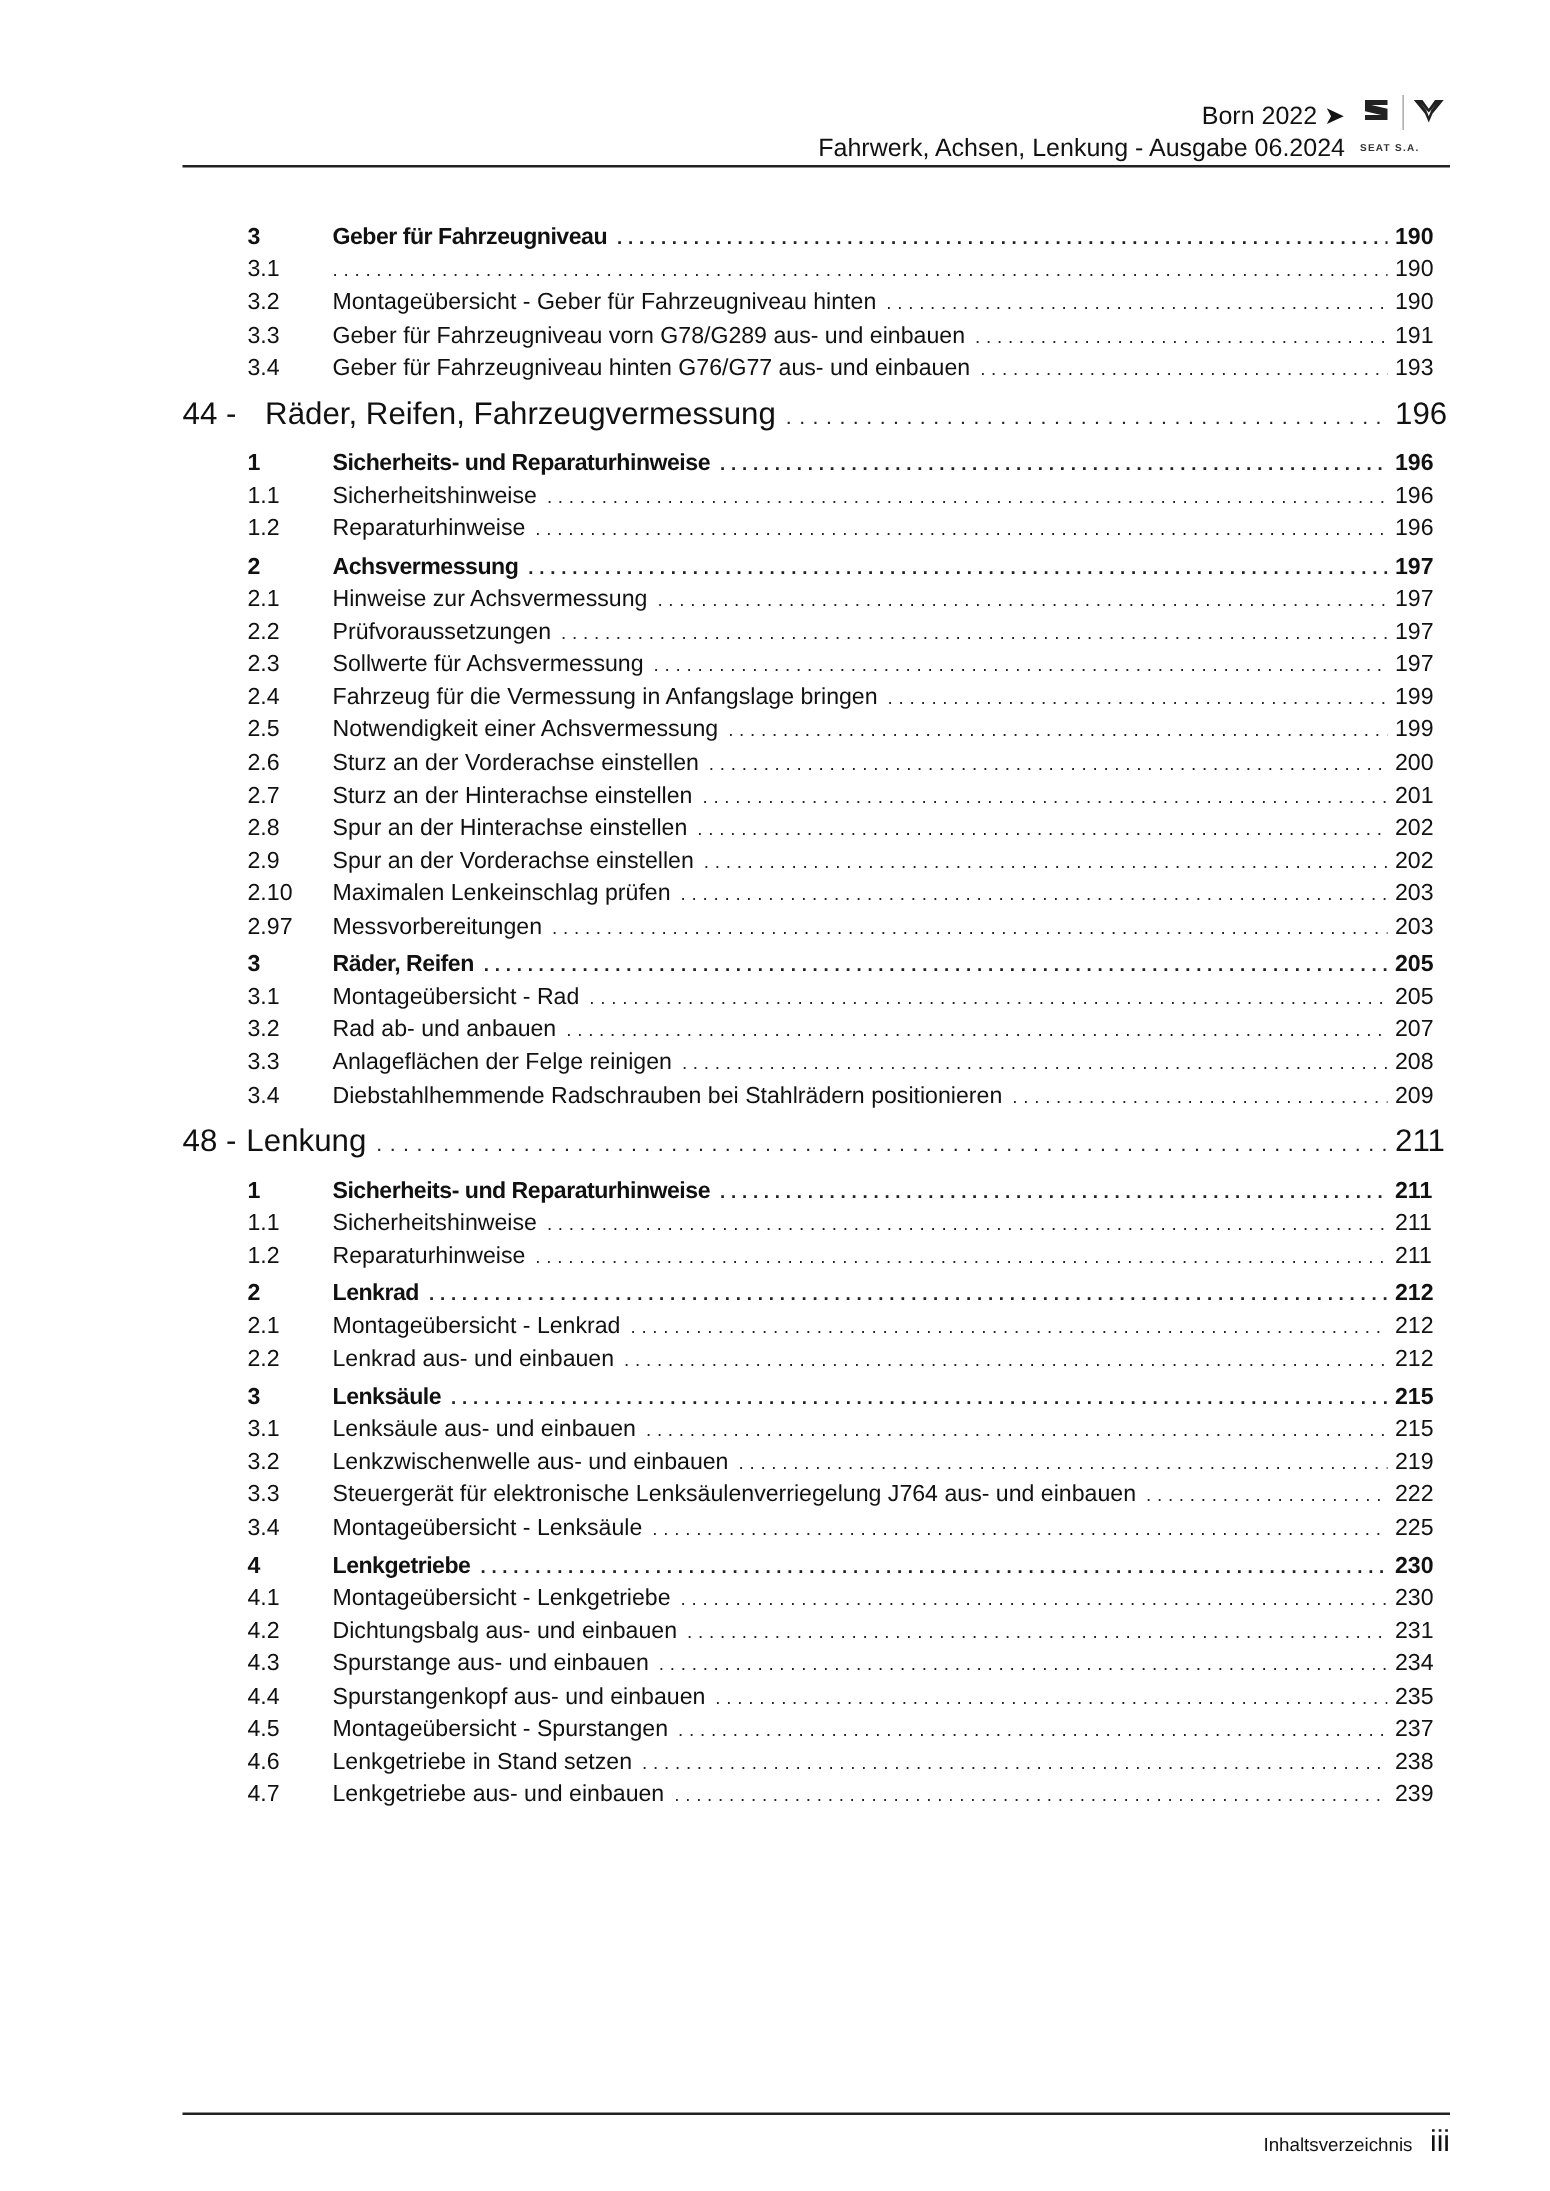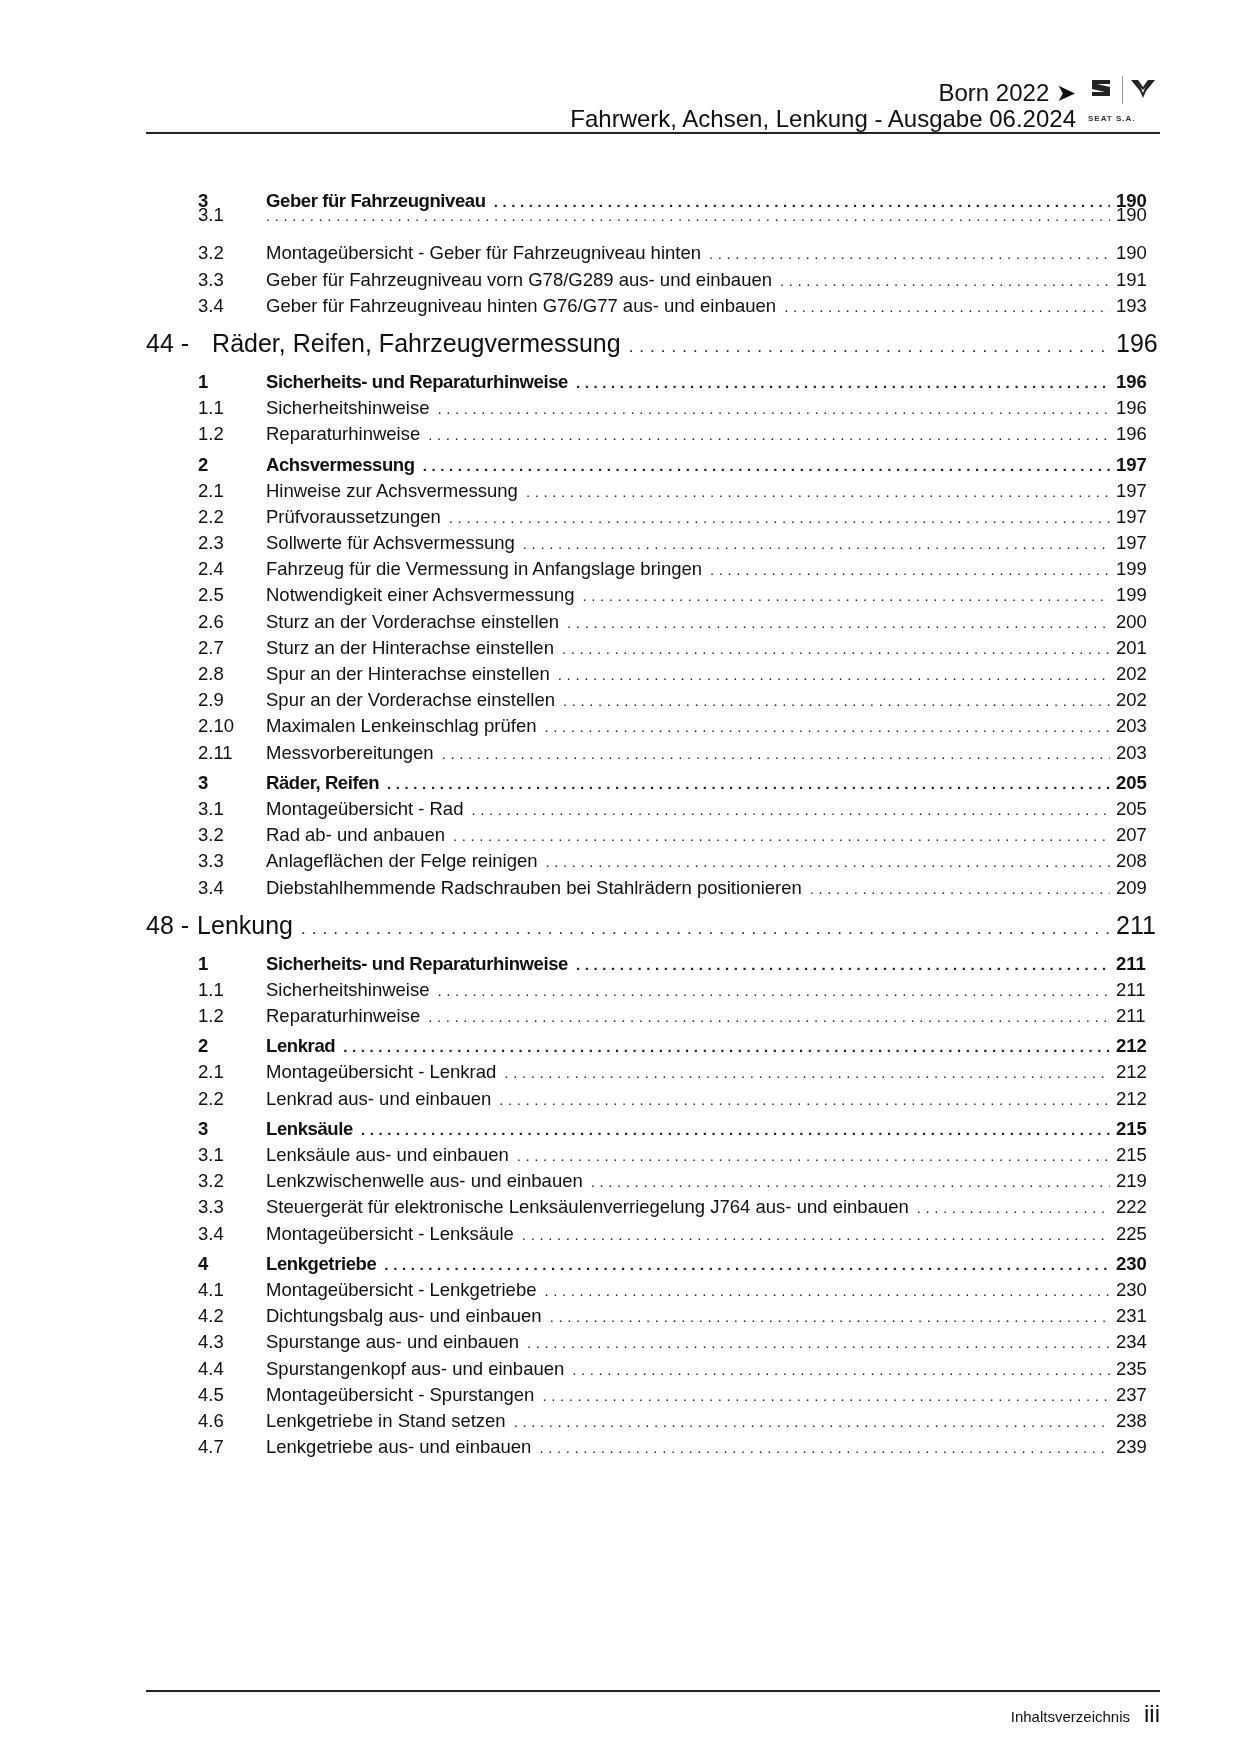--- a/index.html
+++ b/index.html
@@ -1,30 +1,30 @@
 <!DOCTYPE html>
 <html><head>
 <meta charset="utf-8">
 <style>
   html, body { margin: 0; padding: 0; background: #ffffff; }
   body { width: 1240px; height: 1753px; position: relative; overflow: hidden;
          font-family: "Liberation Sans", sans-serif; color: #111; }
   .header { position: absolute; left: 146px; top: 72px; width: 1014px; height: 62px; }
-  .header-text { position: absolute; right: 84px; top: 8px; text-align: right; font-size: 24px; line-height: 26px; }
+  .header-text { position: absolute; right: 84px; top: 8px; text-align: right; font-size: 20px; line-height: 26px; }
   .header-rule { position: absolute; left: 0; right: 0; bottom: 0; border-top: 2px solid #222; }
   .logo-area { position: absolute; right: 0; top: 2px; width: 76px; height: 56px; }
   .logo-s { position: absolute; left: 6px; top: 4px; width: 22px; height: 20px; }
   .logo-sep { position: absolute; left: 38px; top: 2px; width: 1px; height: 28px; background: #999; }
   .logo-cupra { position: absolute; left: 46px; top: 4px; width: 26px; height: 22px; }
   .logo-caption { position: absolute; left: 4px; top: 40px; font-size: 8px; font-weight: bold; letter-spacing: 1px; color: #333; }
 
   .toc { position: absolute; left: 146px; top: 178px; width: 1014px; }
   .row { display: flex; align-items: baseline; height: 26.2px; font-size: 18.5px; white-space: nowrap; }
   .row .num { width: 68px; flex: none; }
-  .row .title { flex: none; padding-right: 8px; margin-top: 12px; }
+  .row .title { flex: none; padding-right: 8px; }
   .row .dots { flex: 1 1 auto; overflow: hidden; letter-spacing: 4.6px; color: #222; font-size: 15px; }
   .row .page { flex: none; width: 44px; text-align: left; padding-left: 6px; }
   .row.sub { padding-left: 52px; }
   .row.sec { padding-left: 52px; font-weight: bold; margin-top: 4px; }
   .row.sec .title, .row.sec .num { font-weight: bold; letter-spacing: -0.4px; }
   .row.sec.first { margin-top: 0; }
   .row.chapter { height: 38px; font-size: 25px; margin-top: 8px; margin-bottom: 0px; }
   .row.chapter .num { width: auto; }
   .row.chapter .dots { font-size: 17px; letter-spacing: 6px; }
   .row.chapter .page { width: 44px; }
@@ -170,21 +170,21 @@
       <span class="dots">........................................................................................................................................................................................................</span>
       <span class="page">202</span>
     </div>
     <div class="row sub">
       <span class="num">2.10</span>
       <span class="title">Maximalen Lenkeinschlag prüfen</span>
       <span class="dots">........................................................................................................................................................................................................</span>
       <span class="page">203</span>
     </div>
     <div class="row sub">
-      <span class="num">2.11</span>
+      <span class="num">2.97</span>
       <span class="title">Messvorbereitungen</span>
       <span class="dots">........................................................................................................................................................................................................</span>
       <span class="page">203</span>
     </div>
     <div class="row sec">
       <span class="num">3</span>
       <span class="title">Räder, Reifen</span>
       <span class="dots">........................................................................................................................................................................................................</span>
       <span class="page">205</span>
     </div>

